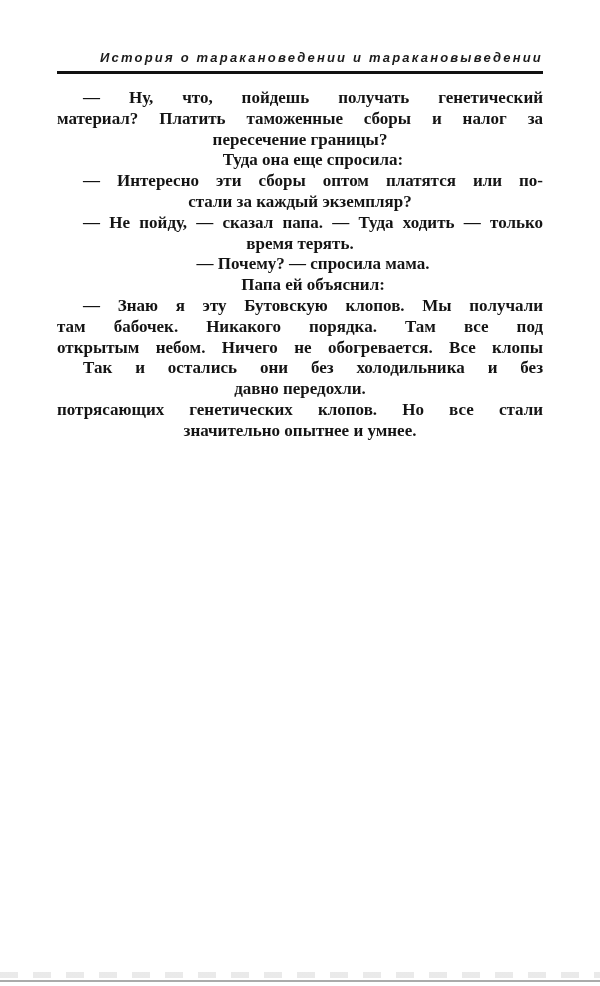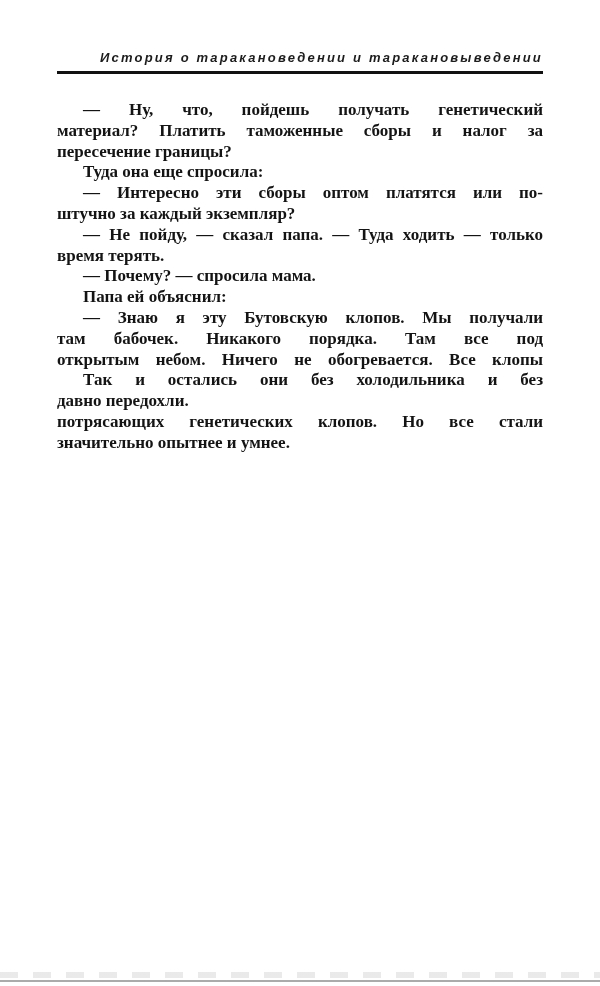--- a/index.html
+++ b/index.html
@@ -33,31 +33,31 @@
     position: absolute;
     left: 57px;
     top: 71px;
     width: 486px;
     height: 2.5px;
     background: var(--rule-color, #111111);
   }
   .text-block {
     position: absolute;
     left: 57px;
-    top: 100px;
+    top: 88px;
     width: 486px;
     color: var(--text-color, #141414);
   }
   .line {
     font-weight: bold;
     font-size: 17px;
     height: 20.8px;
     line-height: 20.8px;
     overflow: hidden;
-    text-align: left;
+    text-align: center;
   }
   .line.j {
     text-align: justify;
     -moz-text-align-last: justify;
     text-align-last: justify;
   }
   .line.ind {
     text-indent: 26px;
   }
   .bottom-artifact {
@@ -88,21 +88,21 @@
   </div>
 
   <div class="header-rule"></div>
 
   <div class="text-block">
       <div class="line j ind">— Ну, что, пойдешь получать генетический</div>
       <div class="line j">материал? Платить таможенные сборы и налог за</div>
       <div class="line">пересечение границы?</div>
       <div class="line ind">Туда она еще спросила:</div>
       <div class="line j ind">— Интересно эти сборы оптом платятся или по-</div>
-      <div class="line">штучно за каждый экземпляр?</div>
+      <div class="line">стали за каждый экземпляр?</div>
       <div class="line j ind">— Не пойду, — сказал папа. — Туда ходить — только</div>
       <div class="line">время терять.</div>
       <div class="line ind">— Почему? — спросила мама.</div>
       <div class="line ind">Папа ей объяснил:</div>
       <div class="line j ind">— Знаю я эту Бутовскую клопов. Мы получали</div>
       <div class="line j">там бабочек. Никакого порядка. Там все под</div>
       <div class="line j">открытым небом. Ничего не обогревается. Все клопы</div>
       <div class="line j ind">Так и остались они без холодильника и без</div>
       <div class="line">давно передохли.</div>
       <div class="line j">потрясающих генетических клопов. Но все стали</div>

